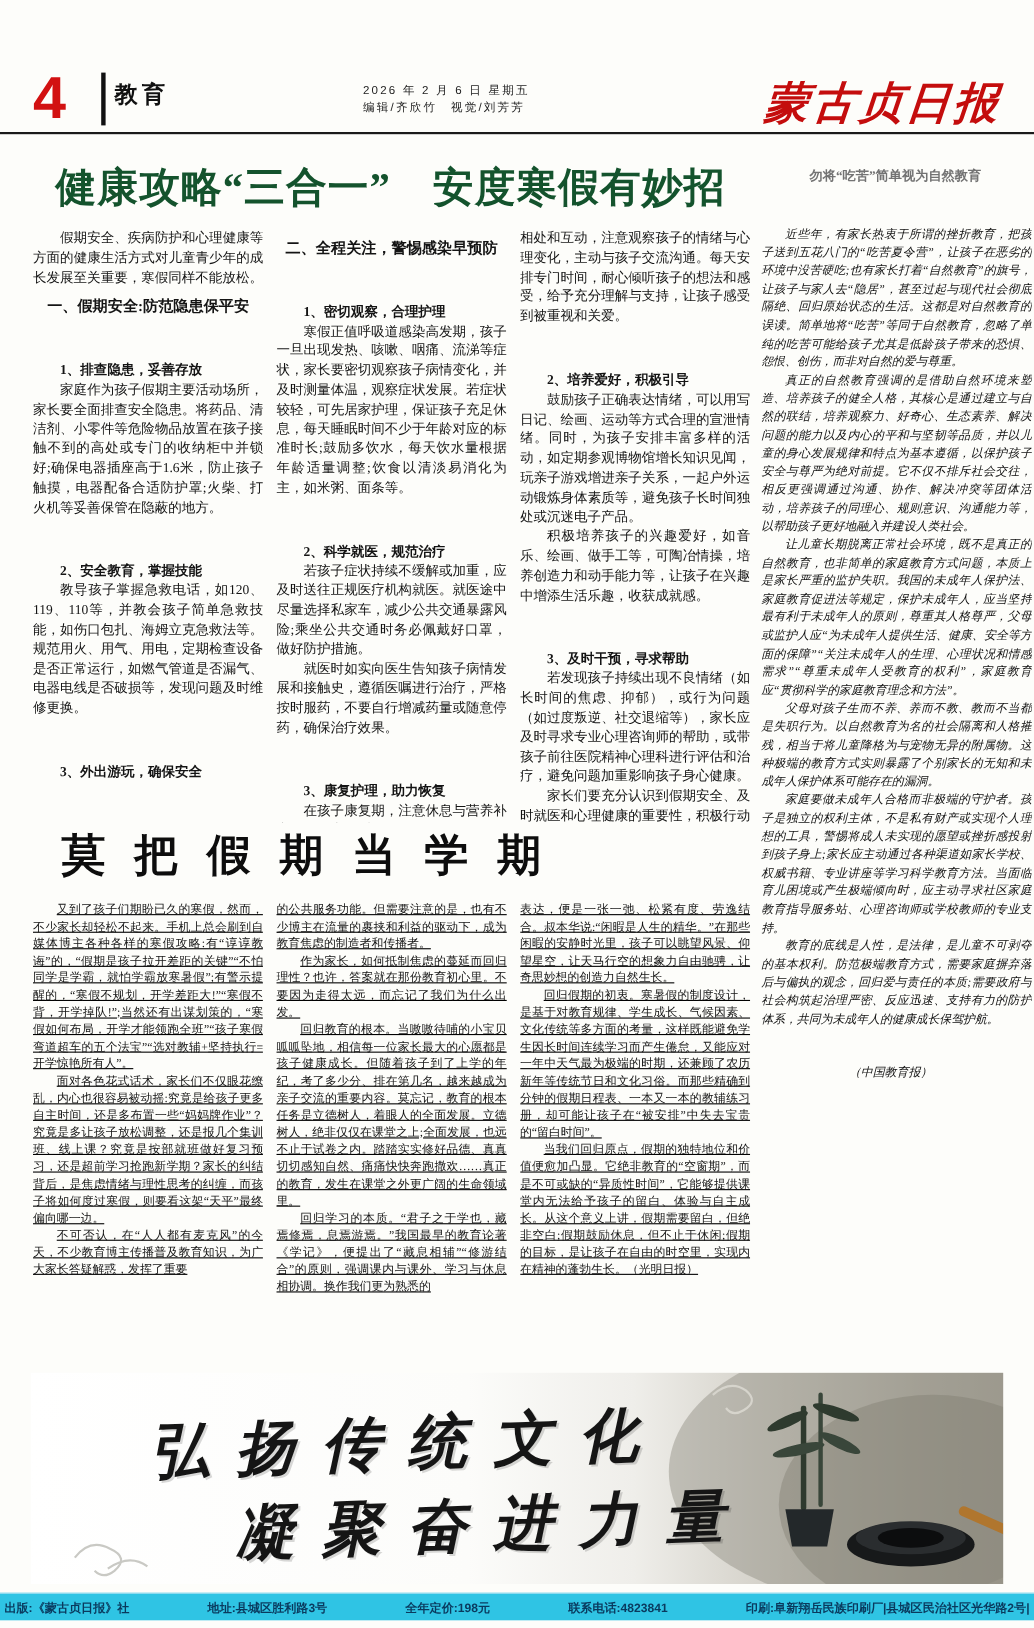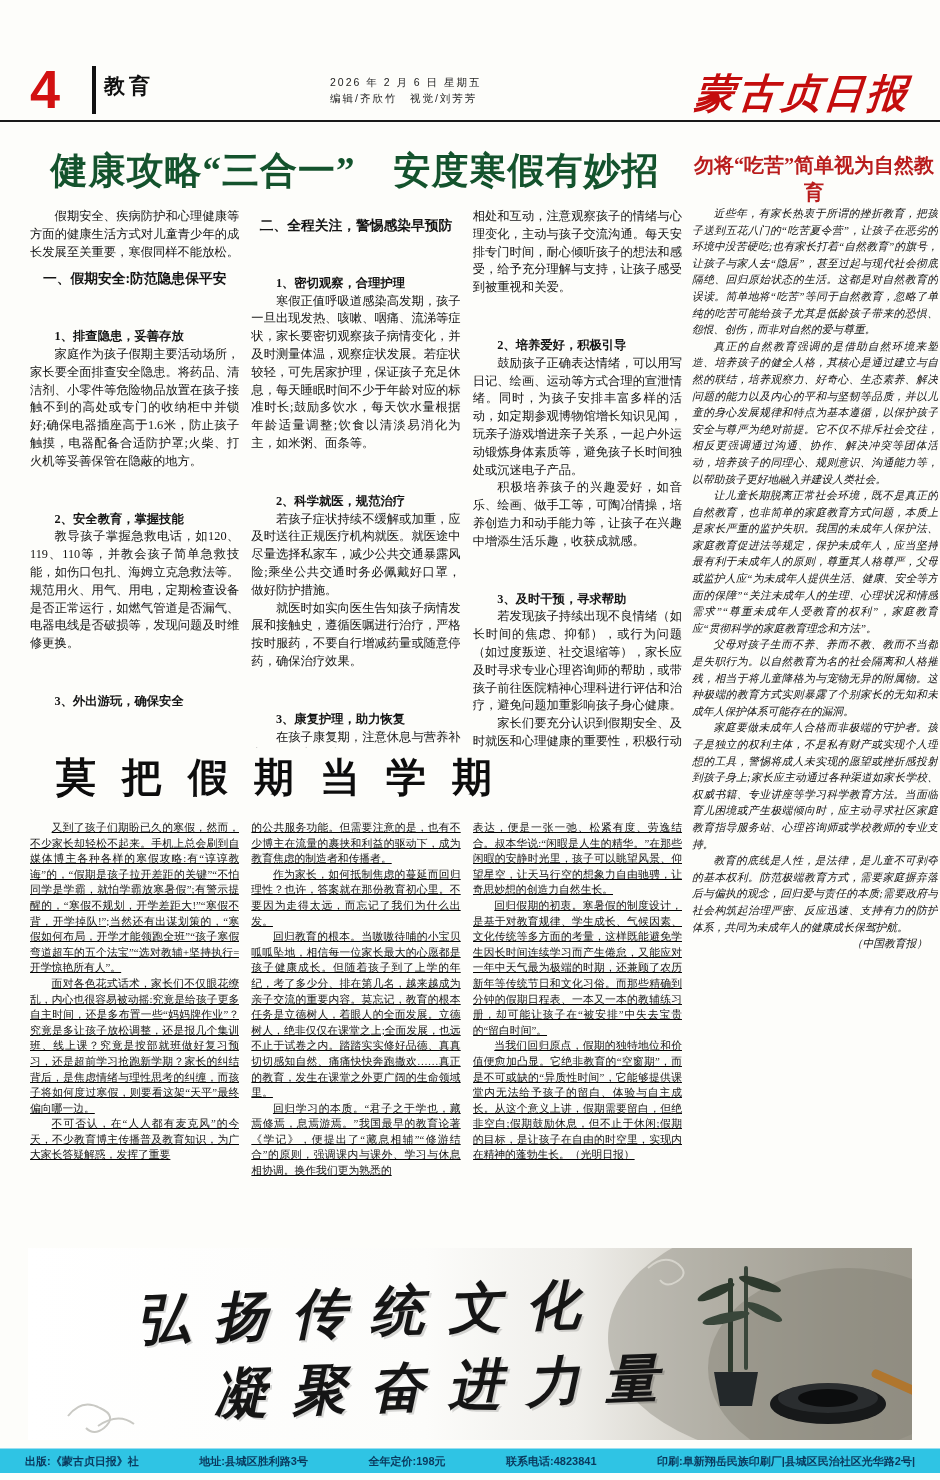--- a/index.html
+++ b/index.html
@@ -20,38 +20,38 @@
   .masthead { position:absolute; right:2px; top:2px; font-size:40px; font-weight:900;
               font-style:italic; color:#c40d0d; letter-spacing:3px;
               transform:skewX(-5deg); font-family:"DejaVu Serif",serif; }
   .top-rule { position:absolute; left:0; top:120px; right:0; height:2px; background:#1a1a1a; }
 
   
   .art1-title { position:absolute; left:30px; top:146px; width:650px; text-align:center;
                 font-size:37px; font-weight:900; color:#14532d; letter-spacing:1px;
                 font-family:"Liberation Serif",serif; }
   .art3-title { position:absolute; left:692px; top:152px; width:244px; text-align:center;
-                font-size:20px; font-weight:900; color:#b91c1c; }
+                font-size:12px; font-weight:900; color:#737373; }
   .art2-title { position:absolute; left:30px; top:750px; width:650px; text-align:left;
                 font-size:40px; font-weight:900; color:#0d0d0d; letter-spacing:26px;
                 text-indent:26px; }
 
   
   .cols { position:absolute; display:flex; gap:12px; }
   .art1-cols { left:30px; top:208px; width:652px; height:540px;justify-content:center; }
   .art2-cols { left:30px; top:820px; width:652px; height:414px;text-decoration:underline; }
   .col { flex:1 1 0; overflow:hidden; color:#141414; }
   .art1-cols .col { font-size:12.3px; line-height:17.8px; }
   .art2-cols .col { font-size:10.8px; line-height:15.6px; }
 
   .blk-p  { text-align:justify; text-indent:2em; }
   .blk-p.ni { text-indent:0; }
   .blk-h2 { font-weight:900; text-align:center; margin:9px 0 9px 0; font-size:1.12em; }
   .blk-h3 { font-weight:900; text-indent:2em;margin-top:40px; }
-  .blk-att { text-align:right; padding-right:1em; }
+  .blk-att { text-align:center; padding-right:1em;margin-top:32px; }
 
   
   .art3-col { position:absolute; left:692px; top:205px; width:246px; height:1022px;
               overflow:hidden; font-size:10.8px; line-height:16.6px; color:#101010;
               font-style:italic; }
   .art3-col .blk-p { text-align:justify; }
 
   
   .banner { position:absolute; left:28px; top:1248px; width:884px; height:192px;
             overflow:hidden; background:linear-gradient(90deg,#ffffff 0%,#fcfcfa 45%,
@@ -60,21 +60,21 @@
   .banner-line { position:absolute; font-weight:900; font-style:italic; color:#151515;
                  font-family:"DejaVu Serif",serif; font-size:54px; letter-spacing:24px;
                  transform:rotate(-2deg); white-space:nowrap; text-shadow:2px 2px 0 rgba(0,0,0,.15); }
   .banner-line1 { left:108px; top:28px; }
   .banner-line2 { left:186px; top:102px; }
 
   
   .footer { position:absolute; left:0; top:1448px; width:940px; height:25px;
             background:#2fc4e4; border-top:1px solid #9adef0;
             display:flex; align-items:center; justify-content:space-between;
-            padding:0 25px; font-family:"Liberation Sans",sans-serif;
+            padding:0 4px; font-family:"Liberation Sans",sans-serif;
             font-size:11px; font-weight:700; color:#0a3a5e; white-space:nowrap; }
 </style>
 </head>
 <body>
 
 <div class="page">
 
   <div class="header">
     <div class="pagenum">4</div>
     <div class="head-bar"></div>

